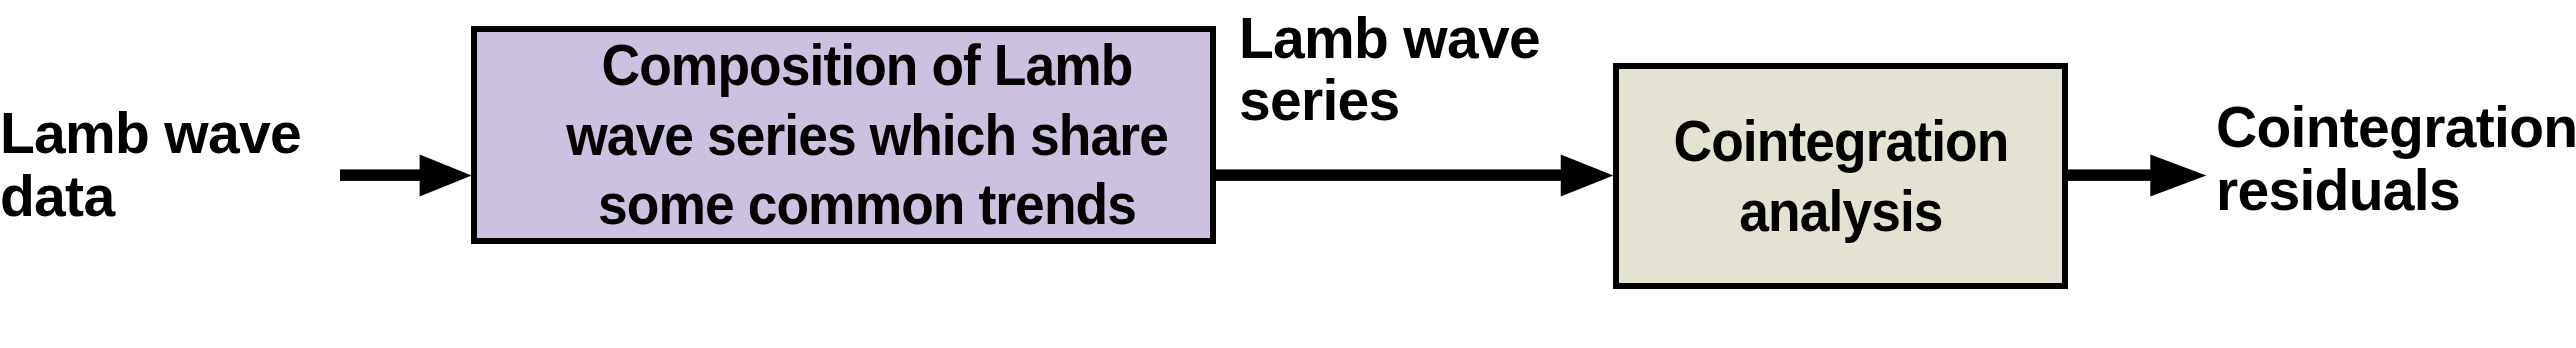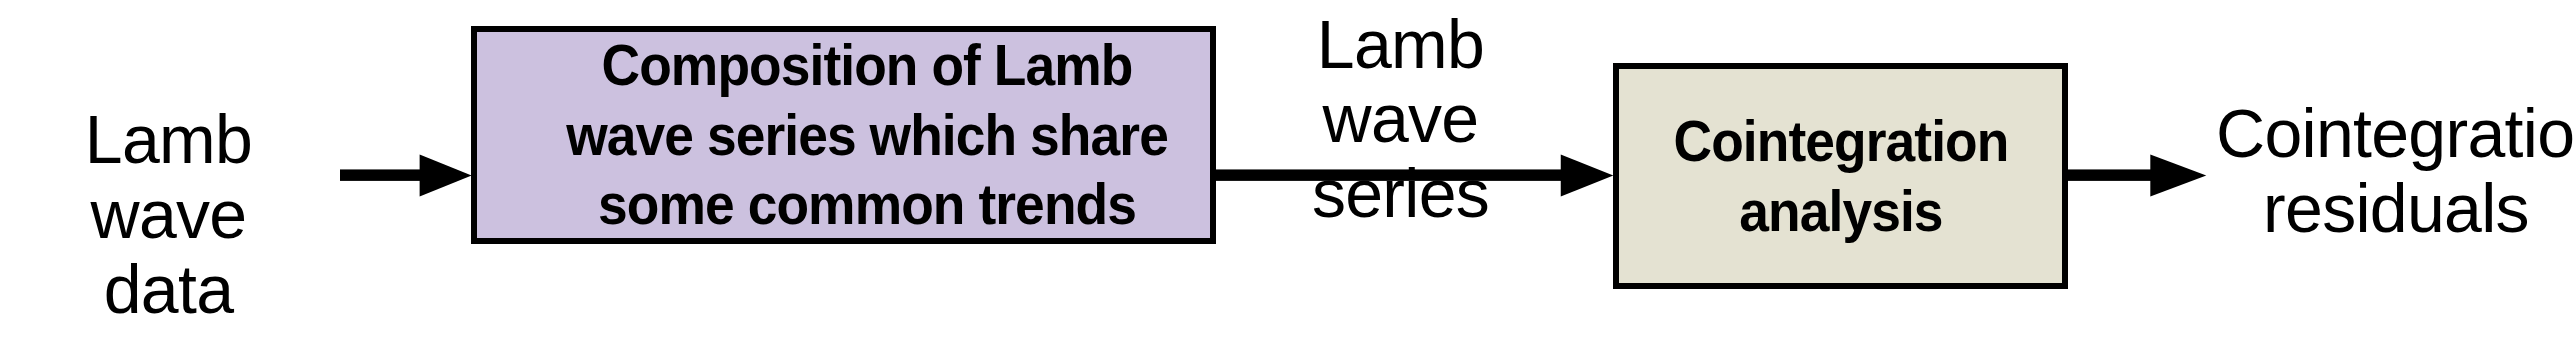--- a/index.html
+++ b/index.html
@@ -14,25 +14,25 @@
     position: relative;
     width: 2576px;
     height: 348px;
     background: #ffffff;
     overflow: hidden;
   }
 
   
   .plain-label {
     position: absolute;
-    text-align: center;
+    text-align: left;
     color: #000000;
     font-family: "Liberation Sans", sans-serif;
-    font-weight: 400;
-    font-size: 68px;
+    font-weight: 700;
+    font-size: 57px;
     line-height: 1.10;
     letter-spacing: -0.7px;
     white-space: pre-line;
   }
 
   
   .proc-box {
     position: absolute;
     box-sizing: border-box;
     border: 6px solid #000000;

